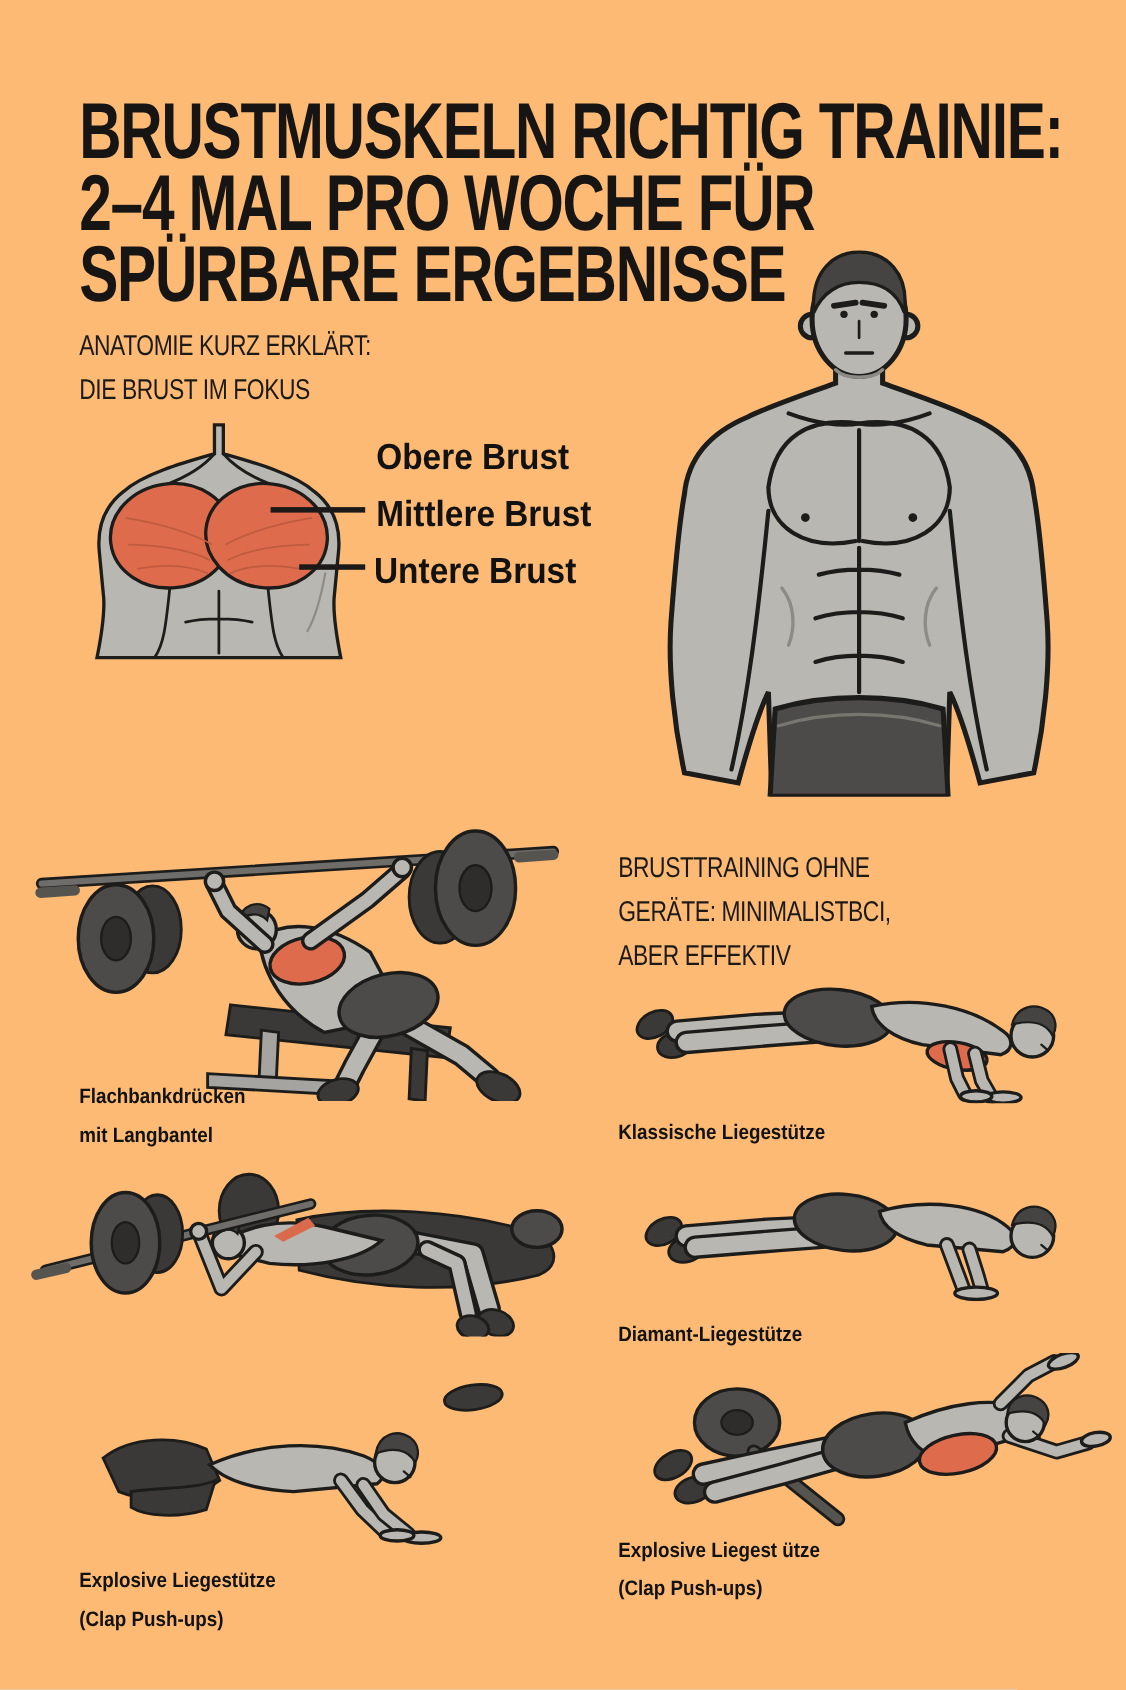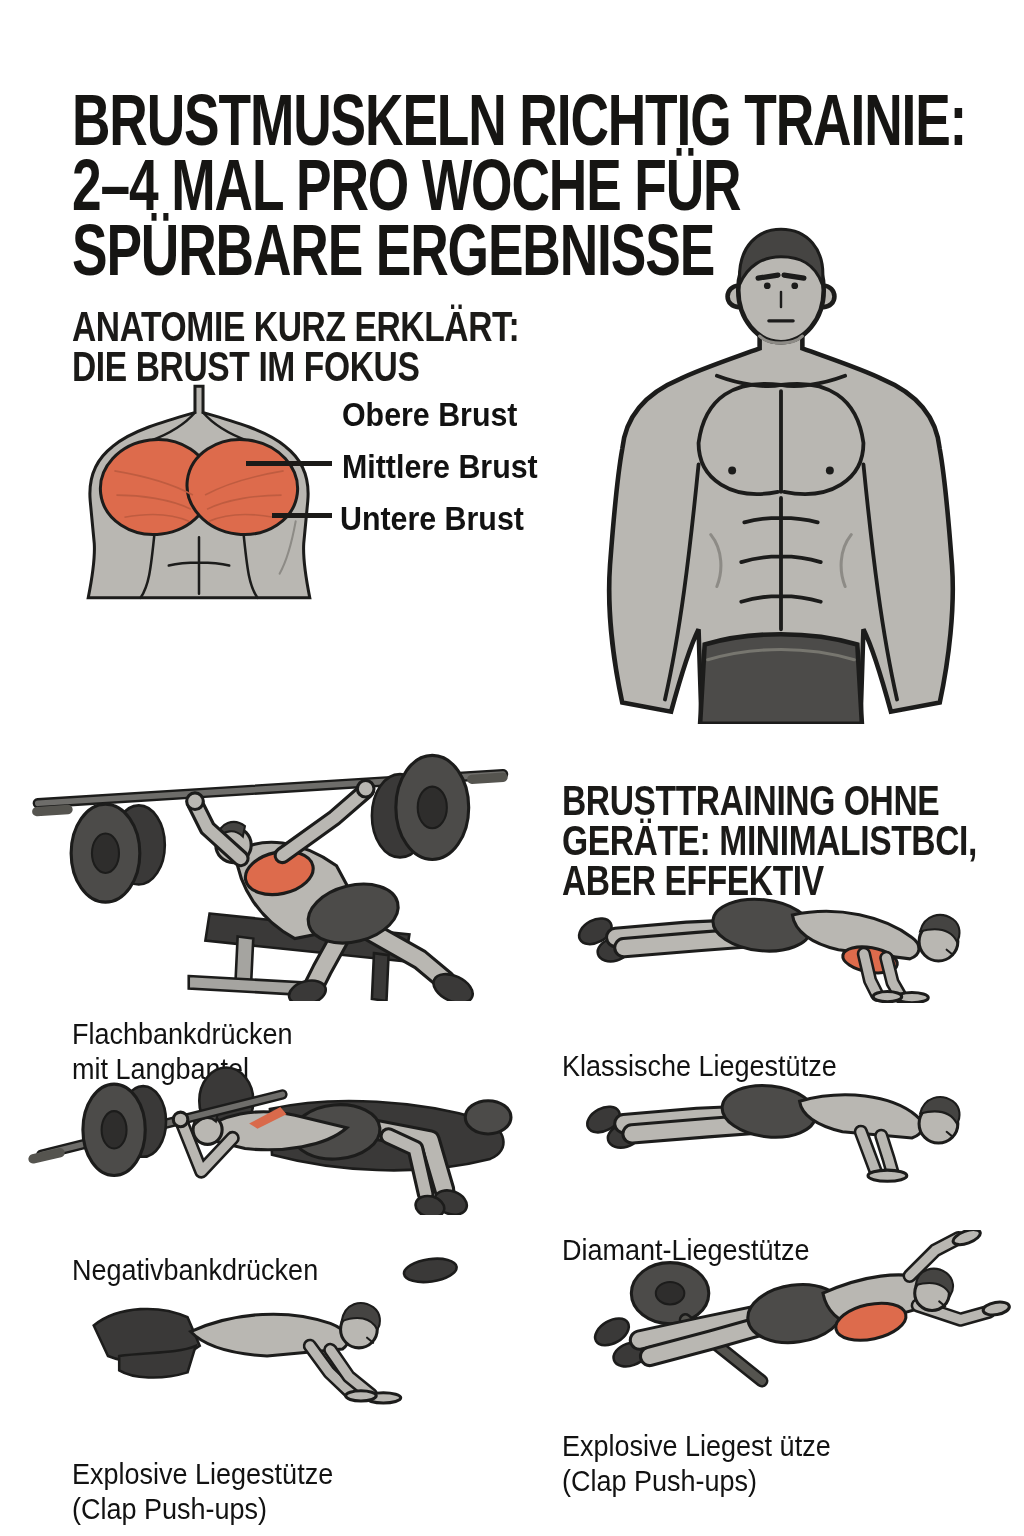--- a/index.html
+++ b/index.html
@@ -1,27 +1,27 @@
 <!DOCTYPE html>
 <html><head>
 <meta charset="utf-8">
 <style>
   html,body{margin:0;padding:0;background:#d8d6d0;}
   .page{
     position:relative;width:1024px;height:1536px;margin:0 auto;
-    background:#ffffff;overflow:hidden;
+    background:#fdba74;overflow:hidden;
     font-family:"Liberation Sans",sans-serif;color:#161513;
   }
   
   .h-title{position:absolute;left:72px;top:40px;font-weight:700;font-size:72px;line-height:65px;letter-spacing:-1.5px;}
   .h-title .tl{display:block;transform:scaleX(.74);transform-origin:0 0;white-space:nowrap;}
-  .h-sec{position:absolute;font-weight:700;font-size:42px;line-height:40px;letter-spacing:-.5px;color:#1b1a18;}
+  .h-sec{position:absolute;font-weight:400;font-size:26px;line-height:40px;letter-spacing:-.5px;color:#1b1a18;}
   .h-sec .tl{display:block;transform:scaleX(.8);transform-origin:0 0;white-space:nowrap;}
   
-  .cap{position:absolute;font-weight:400;font-size:30px;line-height:35px;color:#121212;margin-top:36px;}
+  .cap{position:absolute;font-weight:700;font-size:19px;line-height:35px;color:#121212;}
   .cap .tl{display:block;transform:scaleX(.9);transform-origin:0 0;white-space:nowrap;}
   
   .alabel{position:absolute;font-weight:700;font-size:33px;color:#121212;}
   .alabel .tl{display:inline-block;transform:scaleX(.92);transform-origin:0 0;white-space:nowrap;}
   .aline{position:absolute;height:5px;background:#1b1a18;}
   .illus{position:absolute;}
   
   .sk{fill:#b9b7b2;stroke:#1c1c1b;stroke-width:3;}
   .dk{fill:#4c4b49;stroke:#1c1c1b;stroke-width:3;}
   .dk2{fill:#3a3938;stroke:#1c1c1b;stroke-width:2.5;}
@@ -191,23 +191,20 @@
     <path class="hr" d="M165,68 C165,54 178,50 188,56 L186,64 C180,58 172,60 165,68 Z"></path>
     <line class="barl" x1="18" y1="96" x2="250" y2="38"></line>
     <line class="barl2" x1="18" y1="96" x2="250" y2="38"></line>
     <circle class="sk" cx="152" cy="62" r="7"></circle>
     <line class="slv" x1="10" y1="100" x2="36" y2="94"></line>
     <ellipse class="dk2" cx="116" cy="64" rx="22" ry="34"></ellipse>
     <ellipse class="dk" cx="88" cy="72" rx="30" ry="44"></ellipse>
     <ellipse cx="88" cy="72" rx="12" ry="18" fill="#2e2d2c" stroke="#1c1c1b" stroke-width="2"></ellipse>
   </svg>
 
-  <div class="cap" style="left:72px;top:1216px;">
-    <span class="tl">Negativbankdrücken</span>
-  </div>
 
   <svg class="illus" style="left:532px;top:1052px;" width="480" height="131" viewBox="0 0 470 128">
     <ellipse class="dk2" cx="70" cy="66" rx="17" ry="11" transform="rotate(-28 70 66)"></ellipse>
     <ellipse class="dk2" cx="90" cy="82" rx="16" ry="11" transform="rotate(-16 90 82)"></ellipse>
     <polyline class="o21" points="250,60 162,64 90,70"></polyline>
     <polyline class="i15" points="250,60 162,64 90,70"></polyline>
     <polyline class="o21" points="252,68 172,74 98,80"></polyline>
     <polyline class="i15" points="252,68 172,74 98,80"></polyline>
     <ellipse class="dk" cx="232" cy="58" rx="46" ry="25" transform="rotate(6 232 58)"></ellipse>
     <path class="sk" d="M262,48 C305,36 352,42 376,62 C386,70 384,80 372,84 L304,78 C280,72 264,62 262,48 Z"></path>

